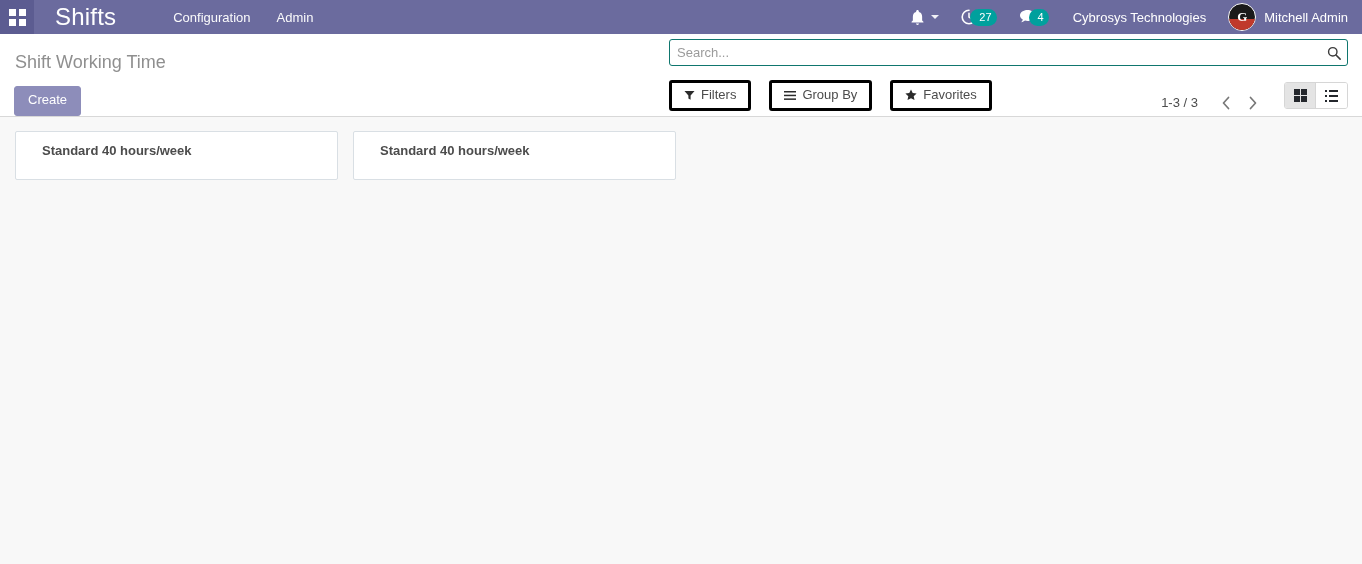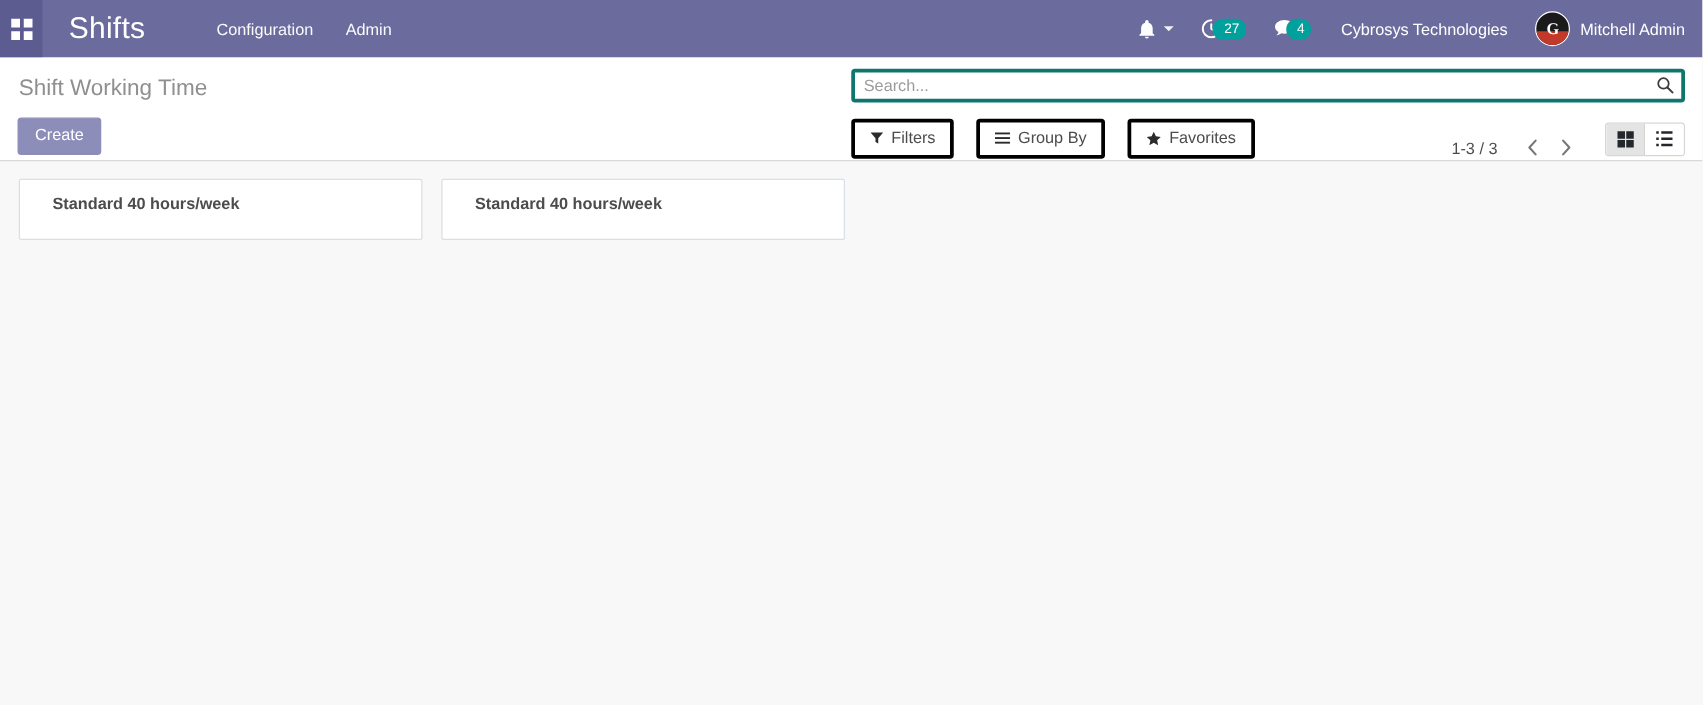--- a/index.html
+++ b/index.html
@@ -12,21 +12,21 @@
     overflow: hidden;
     background: #f8f8f8;
     font-family: "Liberation Sans", sans-serif;
     font-size: 13px;
     color: #4c4c4c;
     -webkit-font-smoothing: antialiased;
   }
 
   
   .navbar {
-    height: 46px;
+    height: 34px;
     background: #6b6b9e;
     display: flex;
     align-items: stretch;
     position: relative;
   }
   .apps-toggle {
     width: 34px;
     background: #5c5c91;
     display: flex;
     align-items: center;
@@ -168,25 +168,24 @@
   .control-panel {
     background: #ffffff;
     border-bottom: 1px solid #d8d8d8;
     padding: 0;
     position: relative;
     height: 83px;
     box-sizing: border-box;
   }
   .cp-inner {
     display: flex;
-    align-items: center;
+    align-items: flex-end;
     padding: 11px 14px 0 14px;
     height: 100%;
     box-sizing: border-box;
-    gap: 12px;
   }
   .cp-left {
     width: 655px;
     flex: none;
   }
   .breadcrumb {
     font-size: 18px;
     color: #8f8f8f;
     font-weight: 400;
     line-height: 1.1;
@@ -207,21 +206,21 @@
   .cp-right {
     flex: 1;
     display: flex;
     flex-direction: column;
     align-items: stretch;
     padding-top: 1px;
   }
   .searchview {
     display: flex;
     align-items: center;
-    border: 3px solid #0f766e;
+    border: 1px solid #0f766e;
     border-radius: 3px;
     height: 27px;
     background: #ffffff;
     padding: 0 6px 0 7px;
     box-sizing: border-box;
   }
   .searchview .search-input {
     border: none;
     outline: none;
     flex: 1;

